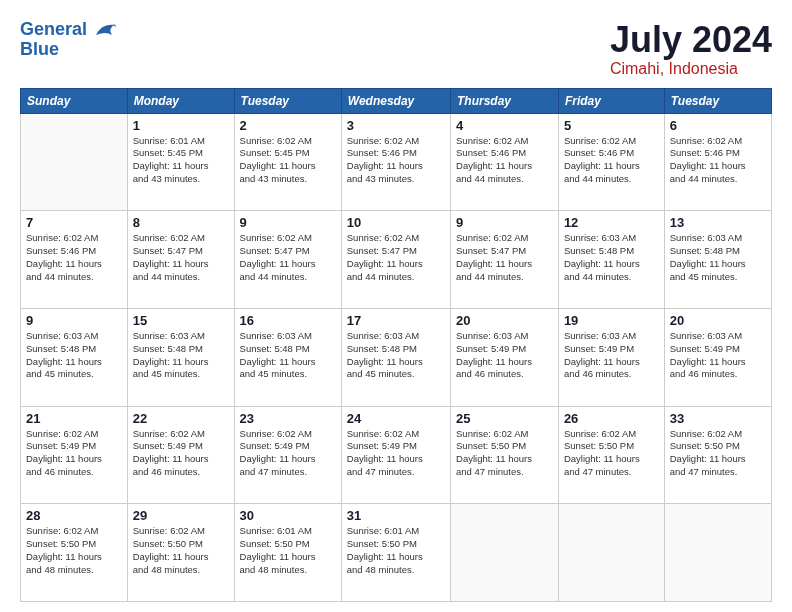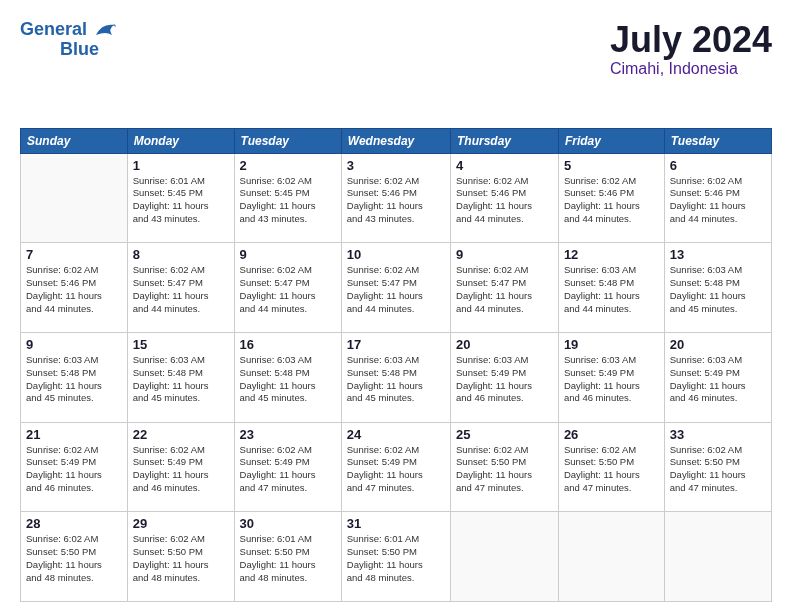--- a/index.html
+++ b/index.html
@@ -9,21 +9,20 @@
       width: 792px;
       height: 612px;
       overflow: hidden;
     }
     .page {
       width: 792px;
       height: 612px;
       padding: 20px 20px 10px 20px;
       display: flex;
       flex-direction: column;
-      gap: 40px;
     }
     .header {
       display: flex;
       justify-content: space-between;
       align-items: flex-start;
       margin-bottom: 10px;
     }
     .logo {
       display: flex;
       align-items: center;
@@ -41,21 +40,21 @@
       text-align: left;
     }
     .month-title {
       font-size: 36px;
       font-weight: bold;
       color: #1a1a2e;
       line-height: 1.1;
     }
     .subtitle {
       font-size: 16px;
-      color: #4c1d95;
+      color: #b91c1c;
     }
     .calendar {
       width: 100%;
       border-collapse: collapse;
       flex: 1;
       font-size: 10px;
     }
     .calendar th {
       background-color: #2563a8;
       color: #fff;
@@ -102,21 +101,21 @@
       <div>
         <div style="display:flex;align-items:center;">
           <span class="logo-text">
             <span style="color:#2563a8;">General</span>
             <svg width="22" height="18" viewBox="0 0 22 18" style="margin-left:2px;vertical-align:middle;">
               <path d="M2 14 Q8 2 20 4 Q14 8 18 14 Q12 10 2 14Z" fill="#2563a8"></path>
               <path d="M18 4 Q22 2 22 6 Q20 5 18 4Z" fill="#4a90d9"></path>
             </svg>
           </span>
         </div>
-        <div class="logo-text" style="color:#1a1a2e;margin-left:40px;">
+        <div class="logo-text" style="color:#1a1a2e;">
           <span>Blue</span>
         </div>
       </div>
     </div>
     <div class="title-area">
       <div class="month-title">July 2024</div>
       <div class="subtitle">Cimahi, Indonesia</div>
     </div>
   </div>
 

